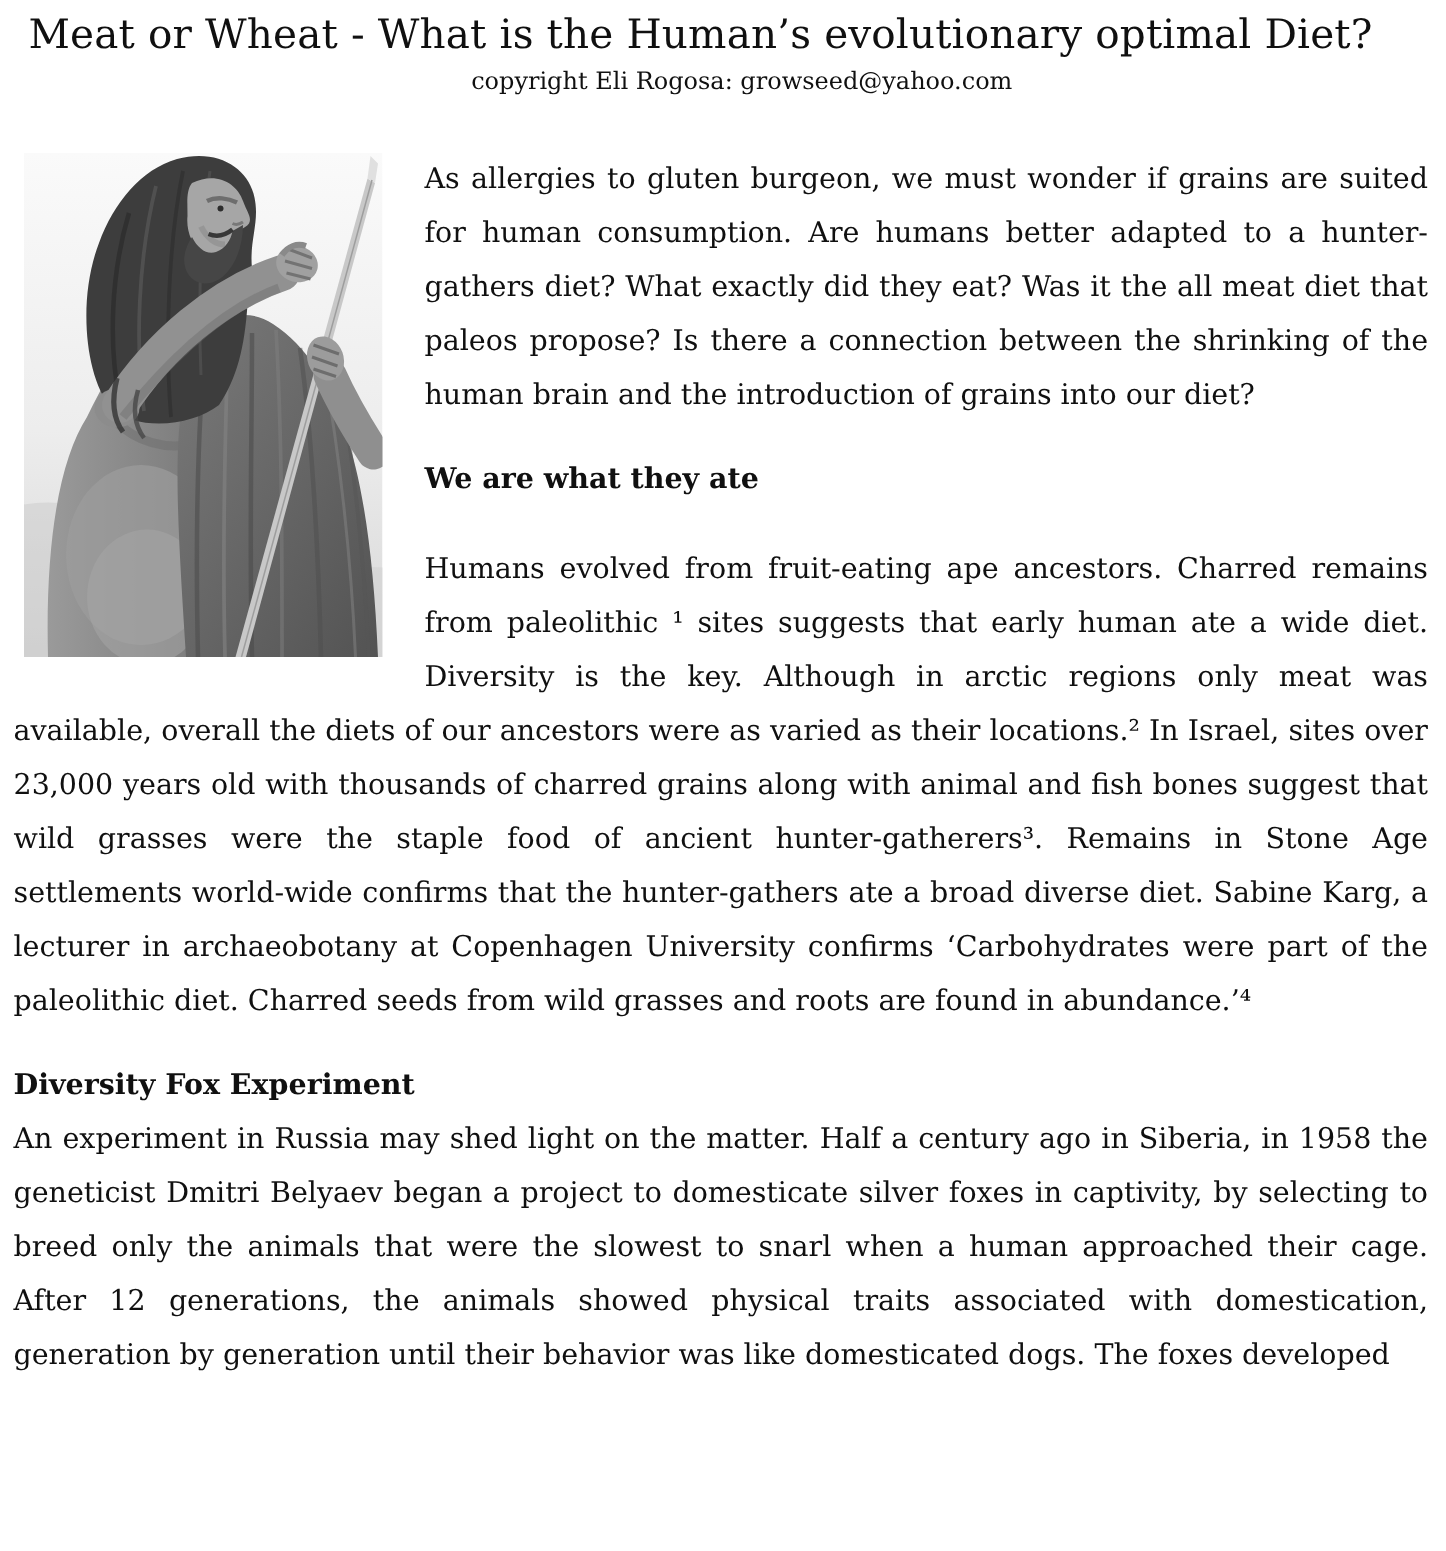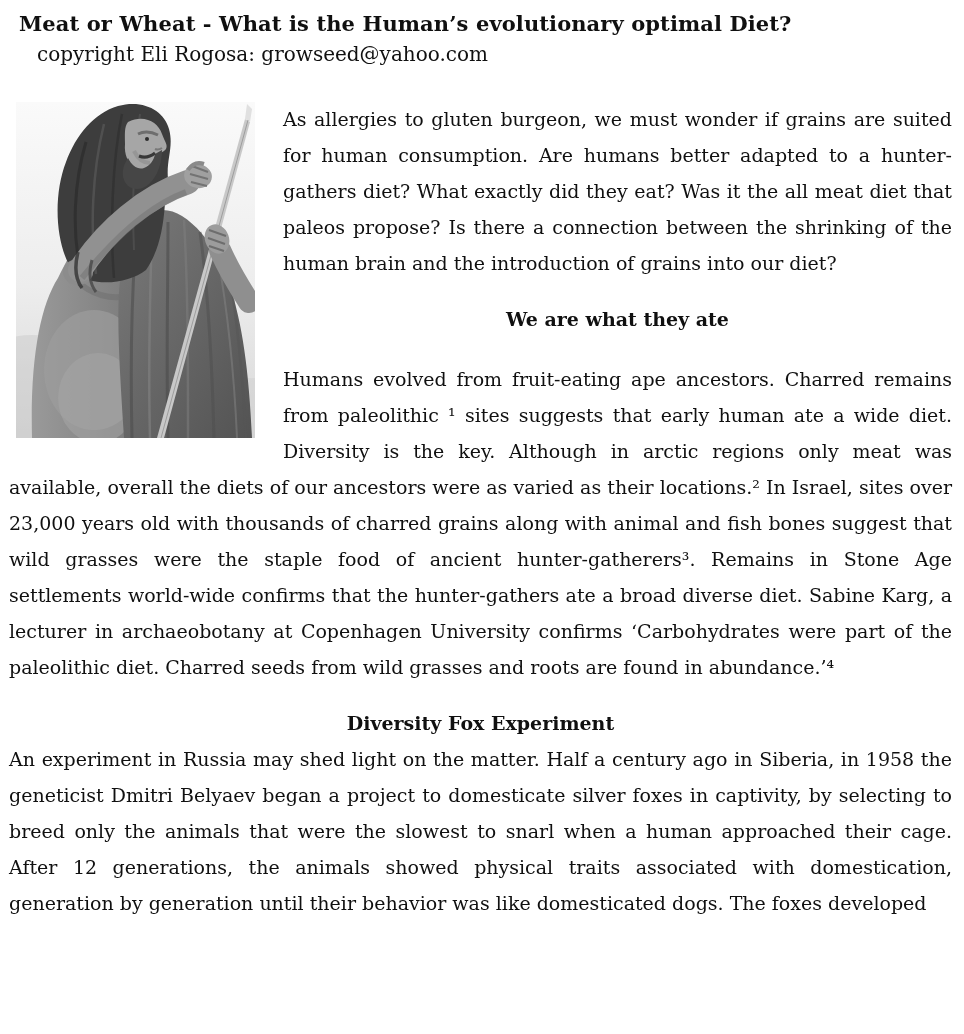--- a/index.html
+++ b/index.html
@@ -12,48 +12,48 @@
     height: 1034px;
     overflow: hidden;
     font-family: "DejaVu Serif", "Liberation Serif", serif;
     color: #101010;
   }
   .page {
     padding: 9px 12px 0 9px;
     box-sizing: border-box;
   }
   .doc-title {
-    font-size: 21px;
+    font-size: 27px;
     line-height: 30px;
-    font-weight: bold;
+    font-weight: normal;
     margin: 0 0 2px 10px;
     letter-spacing: 0.1px;
   }
   .byline {
-    font-size: 20px;
+    font-size: 16px;
     line-height: 26px;
-    text-align: left;
+    text-align: center;
     text-indent: 28px;
     margin: 0;
   }
   .article {
     margin-top: 34px;
     font-size: 19px;
     line-height: 36px;
     text-align: justify;
   }
   .article p {
     margin: 0 0 20px 0;
   }
   .section-heading {
     font-size: 19px;
     line-height: 36px;
     font-weight: bold;
     margin: 14px 0 24px 0;
-    text-align: center;
+    text-align: left;
   }
   .section-heading.tight {
     margin: 8px 0 0 0;
   }
   figure.photo {
     float: left;
     width: 239px;
     height: 336px;
     margin: 1px 28px 26px 7px;
     padding: 0;

